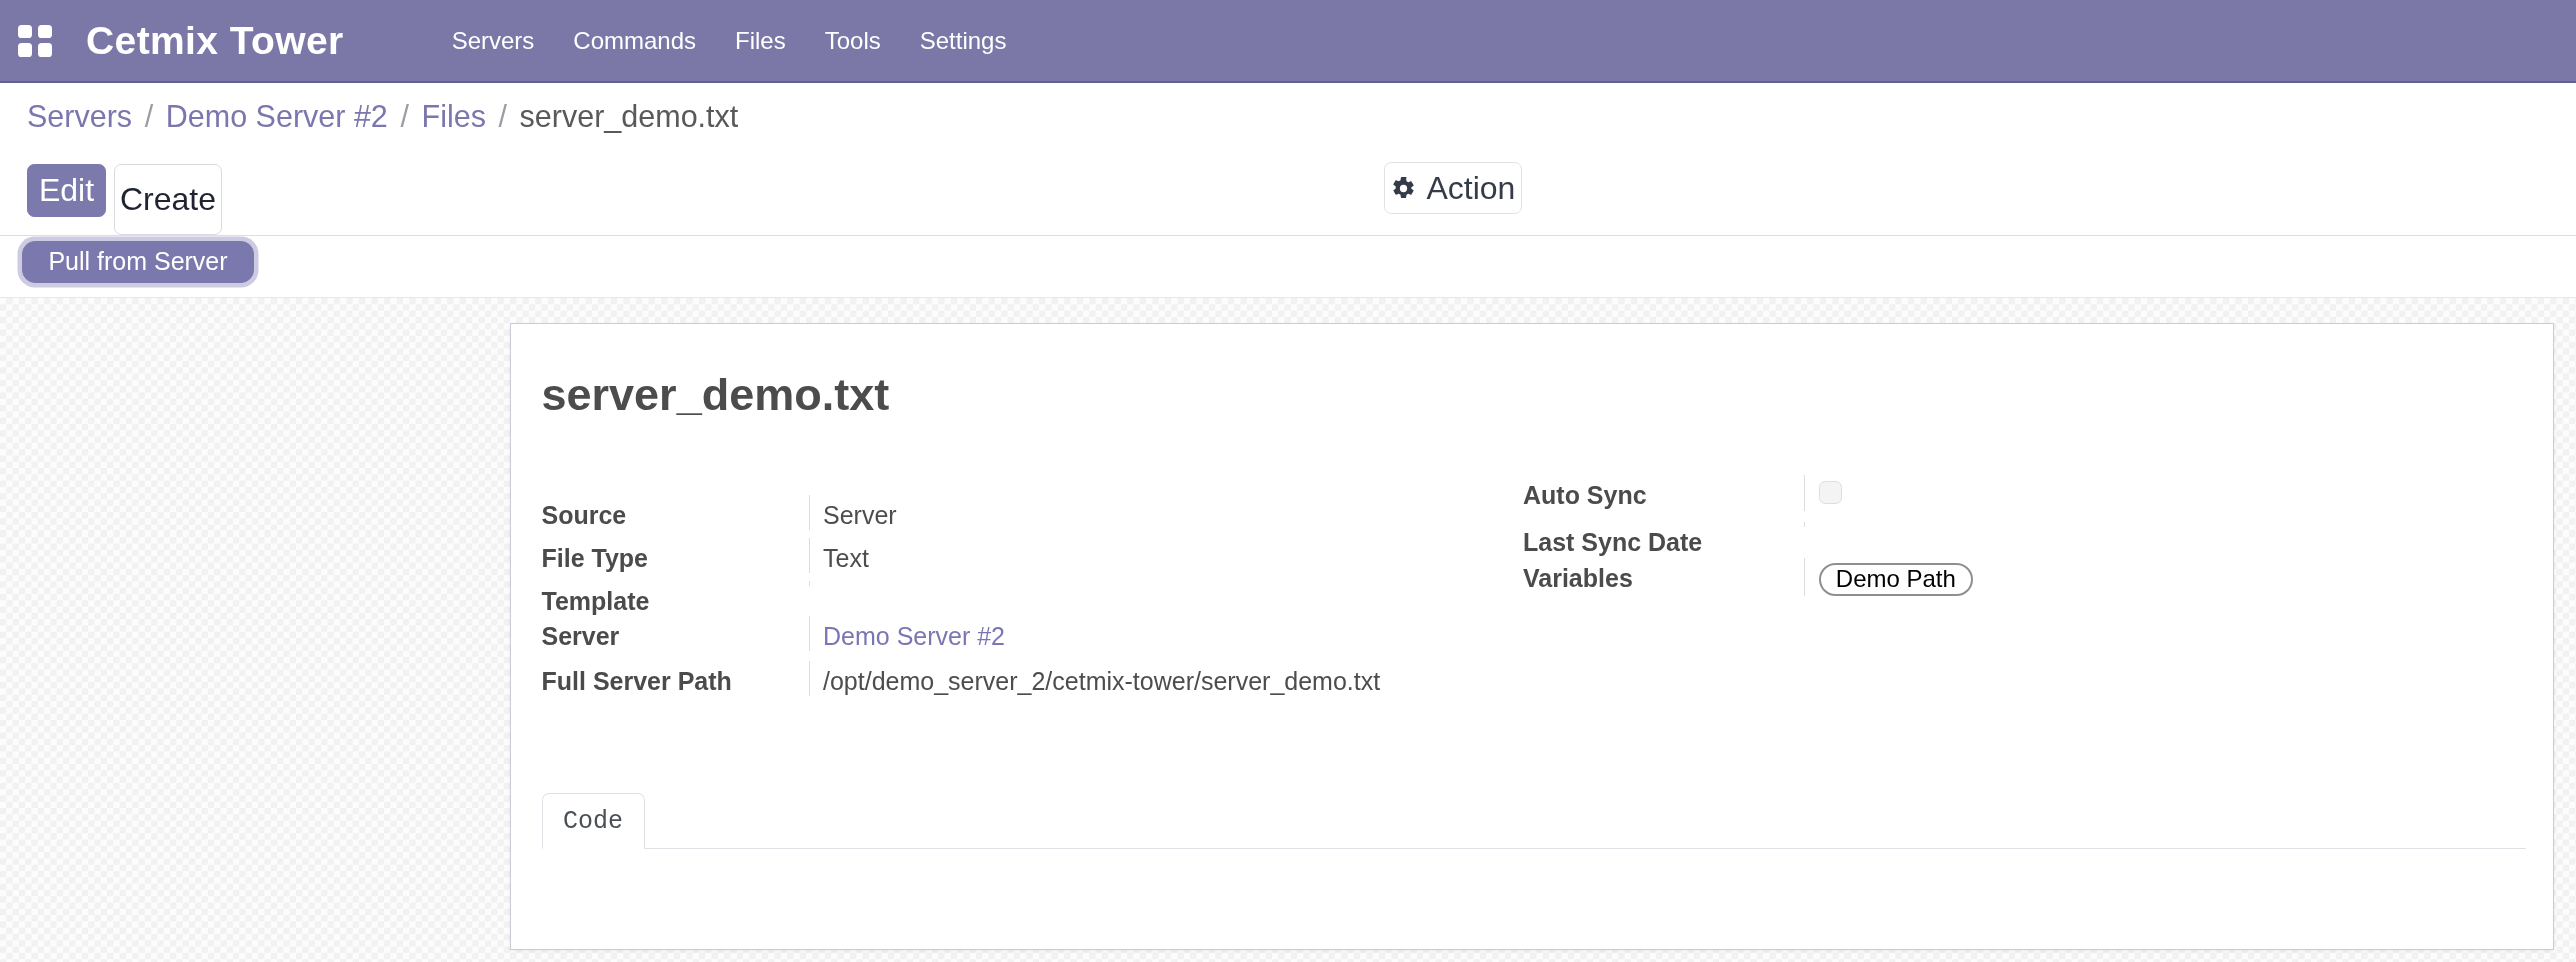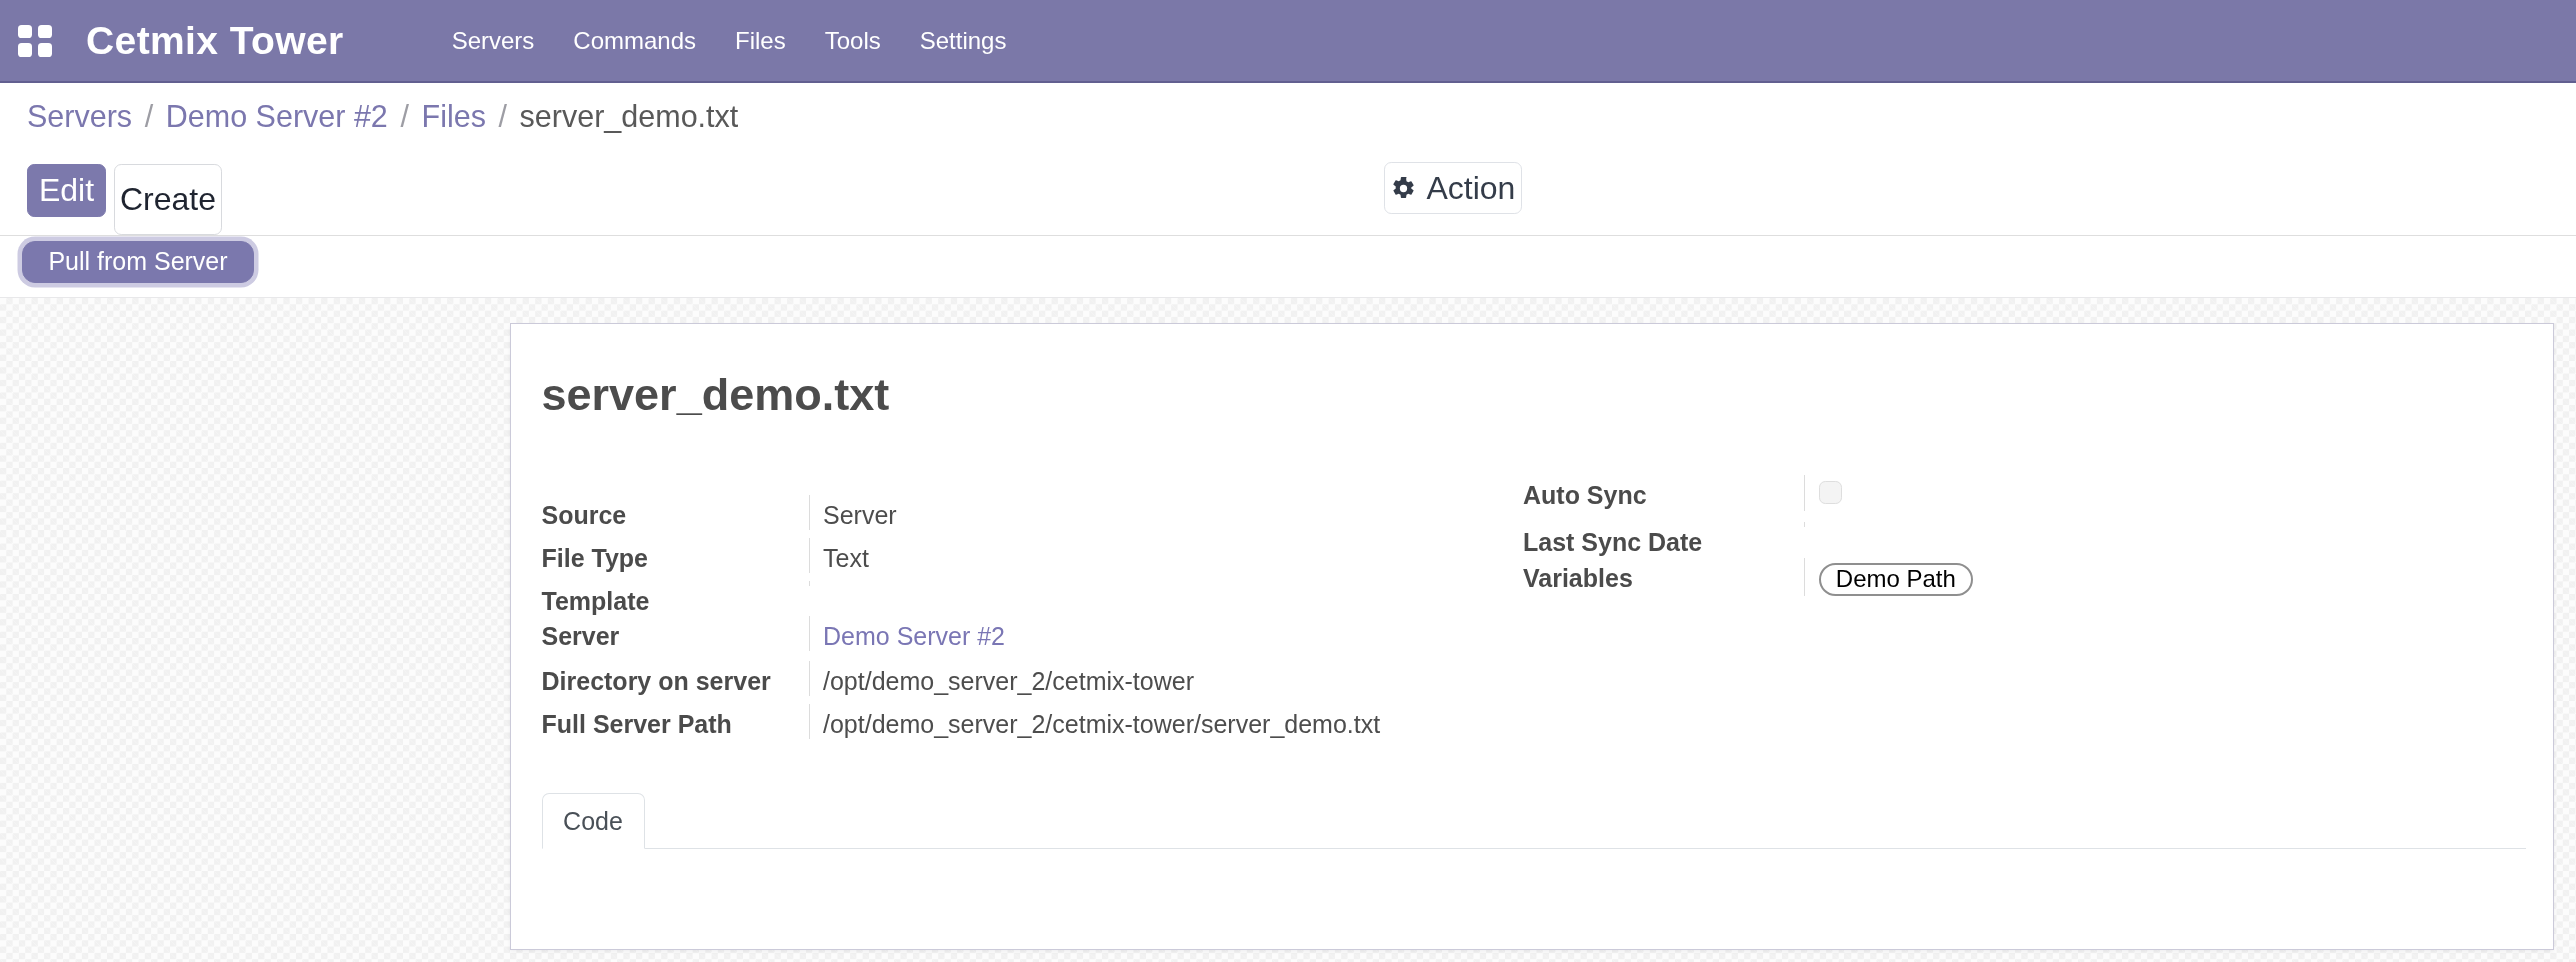--- a/index.html
+++ b/index.html
@@ -132,21 +132,21 @@
   }
 
   
   .tabbar {
     position: absolute; left: 30.5px; top: 469px; width: 1984px; height: 56px;
     border-bottom: 1.8px solid #dee2e6; display: flex;
   }
   .tab {
     width: 103px; height: 56px; margin-bottom: -1.8px;
     display: flex; align-items: center; justify-content: center;
-    font-size: 25px; color: #495057; cursor: pointer;
+    font-size: 25px; color: #495057; cursor: pointer; font-family: Liberation Mono, monospace;
   }
   .tab.active {
     background: #ffffff;
     border: 1.8px solid #dee2e6; border-bottom: 1.8px solid #ffffff;
     border-radius: 7.2px 7.2px 0 0;
   }
 </style>
 </head>
 <body>
 
@@ -210,24 +210,20 @@
         <div class="o-label">Template</div>
         <div class="o-value"></div>
       </div>
       <div class="o-row">
         <div class="o-label">Server</div>
         <div class="o-value">
           <a class="o-link">Demo Server #2</a>
         </div>
       </div>
       <div class="o-row">
-        <div class="o-label">Directory on server</div>
-        <div class="o-value">/opt/demo_server_2/cetmix-tower</div>
-      </div>
-      <div class="o-row">
         <div class="o-label">Full Server Path</div>
         <div class="o-value">/opt/demo_server_2/cetmix-tower/server_demo.txt</div>
       </div>
     </div>
 
     <div class="field-group group-right">
       <div class="o-row">
         <div class="o-label">Auto Sync</div>
         <div class="o-value">
           <span class="o-checkbox"></span>

